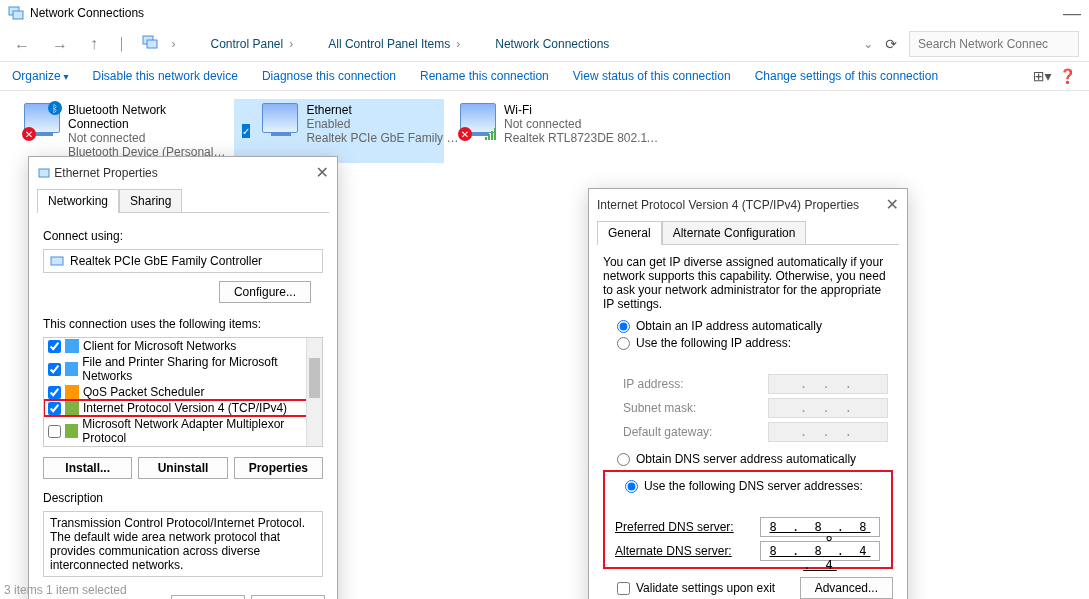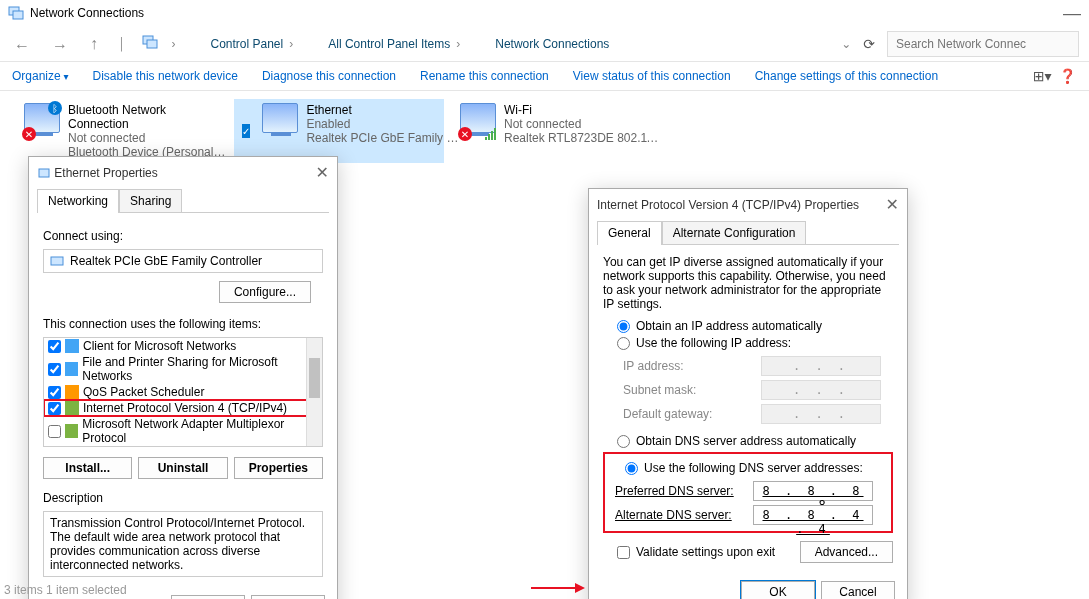--- a/index.html
+++ b/index.html
@@ -12,21 +12,21 @@
 .titlebar .sys { margin-left: auto; color: #666; font-size: 18px; }
 
 
 .navbar { display: flex; align-items: center; padding: 4px 10px; height: 36px; gap: 14px; border-bottom: 1px solid #e5e5e5;}
 .navbar .arrow { color: #888; font-size: 16px; padding: 4px; }
 .navbar .sep { color: #888; margin: 0 2px; }
 .breadcrumb { display: flex; align-items: center; gap: 6px; color: #000; flex:1;}
 .breadcrumb .crumb { color: #0c4a6e; margin-left: 29px; }
 .breadcrumb .car { color: #888; }
 .navbar-right { display:flex; align-items:center; gap:12px;}
-.search { border: 1px solid #ddd; padding: 5px 8px; width: 192px; color: #888; background:#fafafa;}
+.search { border: 1px solid #ddd; padding: 5px 8px; width: 170px; color: #888; background:#fafafa;}
 .refresh { color: #555; font-size:14px;}
 .dropdown-caret { color:#888; }
 
 
 .toolbar { display: flex; align-items: center; padding: 6px 12px; gap: 24px; border-bottom: 1px solid #e5e5e5; color: #1a5fb4; }
 .toolbar .item { color: #0066cc; cursor: pointer; }
 .toolbar .item.caret::after { content: " ▾"; font-size:10px; color:#0066cc;}
 .toolbar-right { margin-left:auto; display:flex; gap:8px; color:#555;}
 .toolbar-right span{font-size:14px;}
 
@@ -64,21 +64,21 @@
 .items-box .row.highlight { outline:2px solid #e81123; outline-offset:-1px;}
 .items-box input[type=checkbox]{margin:0;}
 .items-box .pico{width:14px;height:14px; display:inline-block;}
 .pico.green{background:#7cb342;}
 .pico.orange{background:#ff9800;}
 .pico.blue{background:#42a5f5;}
 .items-box .scrollbar{position:absolute; right:0; top:0; bottom:0; width:16px; background:#f0f0f0; border-left:1px solid #ddd;}
 .items-box .scrollbar .thumb{position:absolute; left:2px; right:2px; top:20px; height:40px; background:#c1c1c1;}
 .desc-box { border:1px solid #ccc; padding:4px 6px; margin-top:4px;}
 .radio-row, .check-row { display:flex; align-items:flex-end; gap:6px; margin:3px 14px;}
-.ip-grid{ display:grid; grid-template-columns: 130px 120px; gap:4px 8px; margin:6px 0 2px 20px; align-items:center;}
+.ip-grid{ display:grid; grid-template-columns: 130px 120px; gap:4px 15px; margin:24px 0 2px 20px; align-items:center;}
 .ip-input{ border:1px solid #adadad; padding:2px 4px; text-align:center; font-family:monospace; letter-spacing:4px; background:#fff; height:20px;}
 .ip-input.disabled{ background:#f0f0f0; color:#999; border-color:#ddd;}
 .ip-label.disabled{color:#888;}
 .highlight-box{border:2px solid #e81123; padding:4px 6px; margin:4px 0;}
 .arrow-annot{position:absolute; color:#e81123; font-size:16px; font-weight:bold;}
 
 
 #eth-dlg { left: 28px; top: 156px; width: 310px; }
 #ipv4-dlg { left: 588px; top: 188px; width: 320px; }
 

